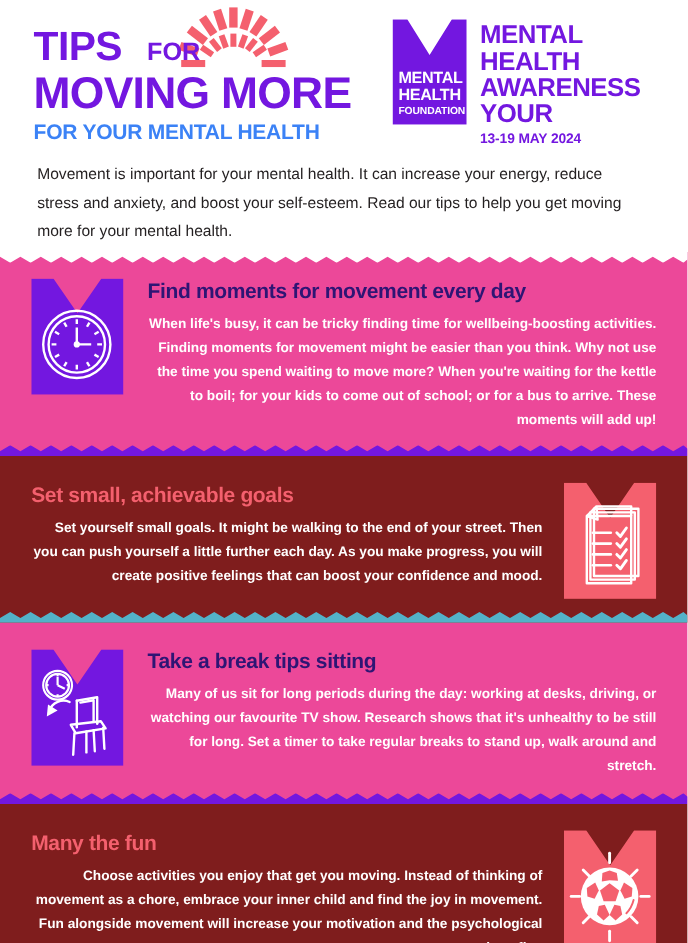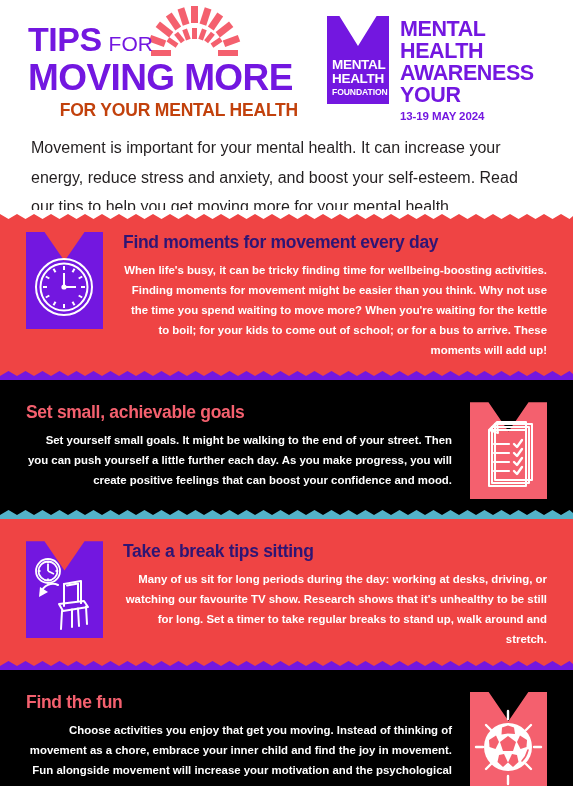--- a/index.html
+++ b/index.html
@@ -14,33 +14,32 @@
   
   .header { position: relative; height: 210px; background:#fff; }
 
   .title-block { position:absolute; left:28px; top:22px; width:270px; }
   .t-row1 { display:flex; align-items:baseline; }
   .t-tips {
     font-size:34px; font-weight:bold; color:#7317e0;
     letter-spacing:-0.5px; line-height:1;
   }
   .t-for {
-    font-size:21px; font-weight:normal; color:#7317e0;
-    margin-left:7px; line-height:1;text-align:right;
+    font-size:21px; font-weight:bold; color:#7317e0;
+    margin-left:21px; line-height:1;text-align:right;
   }
   .t-moving {
     font-size:37px; font-weight:bold; color:#7317e0;
     letter-spacing:-0.6px; line-height:1.02; margin-top:3px;
     white-space:nowrap;
   }
   .t-sub {
-    font-size:17.5px; font-weight:bold; color:#c2410c;
+    font-size:17.5px; font-weight:bold; color:#3b82f6;
     letter-spacing:-0.2px; line-height:1; margin-top:5px;
     white-space:nowrap;
-    text-align:right;
   }
   .sunburst { position:absolute; left:142px; top:6px; width:104px; height:50px; }
 
   
   .logo-area { position:absolute; left:327px; top:16px; display:flex; align-items:flex-start; }
   .mhf-mark { position:relative; width:62px; height:88px; }
   .mhf-mark .block {
     position:absolute; inset:0; background:#7317e0;
     clip-path: polygon(0 0, 20% 0, 50% 34%, 80% 0, 100% 0, 100% 100%, 0 100%);
   }
@@ -59,27 +58,27 @@
     line-height:1.03; letter-spacing:-0.4px; white-space:nowrap;
   }
   .mhaw-date {
     color:#7317e0; font-size:11.5px; font-weight:bold;
     letter-spacing:-0.1px; margin-top:3px; white-space:nowrap;
   }
 
   
   .intro {
     position:absolute; left:31px; top:133px; width:505px;
-    font-size:16px; color:#231f20; line-height:1.85;
+    font-size:13px; color:#231f20; line-height:1.85;
   }
 
   
   .section { position:relative; width:573px; }
-  .sec-teal { background:#ef4444; }
-  .sec-purple { background:#000000; }
+  .sec-teal { background:#ec4899; }
+  .sec-purple { background:#7f1d1d; }
 
   
   .zig {
     position:absolute; left:0; width:573px; height:9px; z-index:3;
   }
   .zig-top { top:0; }
   .zig-bot { bottom:0; }
 
   .sec-inner { position:relative; display:flex; padding:22px 26px 20px 26px; z-index:2; }
 
@@ -282,21 +281,21 @@
     </div>
 
     <svg class="zig zig-bot" viewBox="0 0 573 9" preserveAspectRatio="none">
       <path d="M0,0 L0,5 L8.5,0 L17,5 L25.5,0 L34,5 L42.5,0 L51,5 L59.5,0 L68,5 L76.5,0 L85,5 L93.5,0 L102,5 L110.5,0 L119,5 L127.5,0 L136,5 L144.5,0 L153,5 L161.5,0 L170,5 L178.5,0 L187,5 L195.5,0 L204,5 L212.5,0 L221,5 L229.5,0 L238,5 L246.5,0 L255,5 L263.5,0 L272,5 L280.5,0 L289,5 L297.5,0 L306,5 L314.5,0 L323,5 L331.5,0 L340,5 L348.5,0 L357,5 L365.5,0 L374,5 L382.5,0 L391,5 L399.5,0 L408,5 L416.5,0 L425,5 L433.5,0 L442,5 L450.5,0 L459,5 L467.5,0 L476,5 L484.5,0 L493,5 L501.5,0 L510,5 L518.5,0 L527,5 L535.5,0 L544,5 L552.5,0 L561,5 L569.5,0 L573,3 L573,9 L0,9 Z" fill="#7317e0"></path>
     </svg>
   </div>
 
   <div class="section sec-purple">
     <div class="sec-inner">
       <div class="sec-body pad-r">
-        <div class="sec-h coral">Find the fun</div>
+        <div class="sec-h coral">Many the fun</div>
         <div class="sec-p">Choose activities you enjoy that get you moving. Instead of thinking of movement as a chore, embrace your inner child and find the joy in movement. Fun alongside movement will increase your motivation and the psychological benefits.</div>
       </div>
       <div class="badge coral">
         <div class="bg"></div>
         <svg viewBox="0 0 77 97">
           <g stroke="#ffffff" stroke-width="2.4" stroke-linecap="round">
             <line x1="38" y1="19" x2="38" y2="27"></line>
             <line x1="38" y1="84" x2="38" y2="92"></line>
             <line x1="6" y1="55" x2="13" y2="55"></line>
             <line x1="64" y1="55" x2="71" y2="55"></line>

